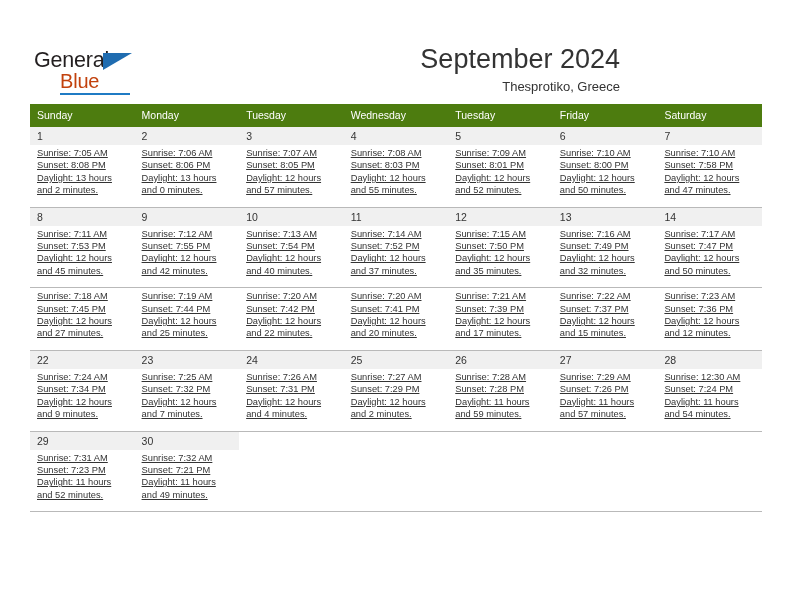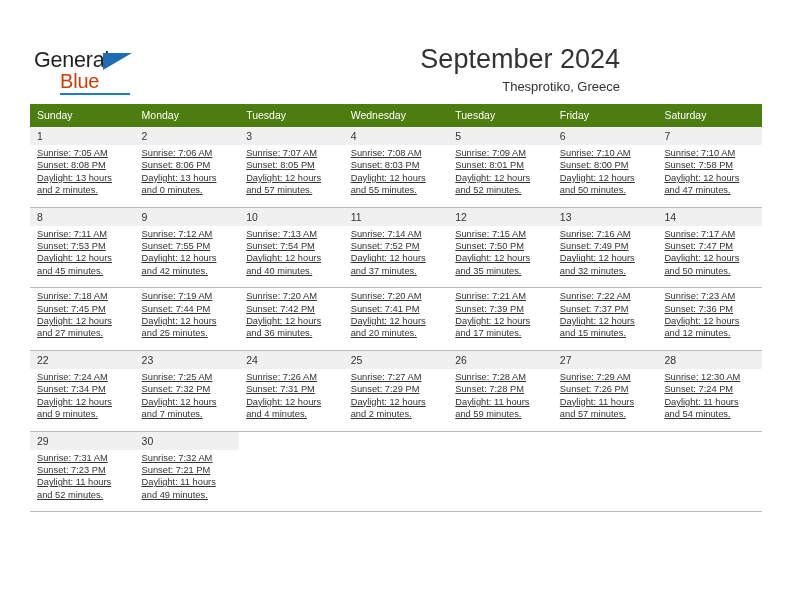--- a/index.html
+++ b/index.html
@@ -323,21 +323,21 @@
         <td>
           <span class="info-line">Sunrise: 7:19 AM</span>
           <span class="info-line">Sunset: 7:44 PM</span>
           <span class="info-line">Daylight: 12 hours</span>
           <span class="info-line">and 25 minutes.</span>
         </td>
         <td>
           <span class="info-line">Sunrise: 7:20 AM</span>
           <span class="info-line">Sunset: 7:42 PM</span>
           <span class="info-line">Daylight: 12 hours</span>
-          <span class="info-line">and 36 minutes.</span>
+          <span class="info-line">and 22 minutes.</span>
         </td>
         <td>
           <span class="info-line">Sunrise: 7:20 AM</span>
           <span class="info-line">Sunset: 7:41 PM</span>
           <span class="info-line">Daylight: 12 hours</span>
           <span class="info-line">and 20 minutes.</span>
         </td>
         <td>
           <span class="info-line">Sunrise: 7:21 AM</span>
           <span class="info-line">Sunset: 7:39 PM</span>

